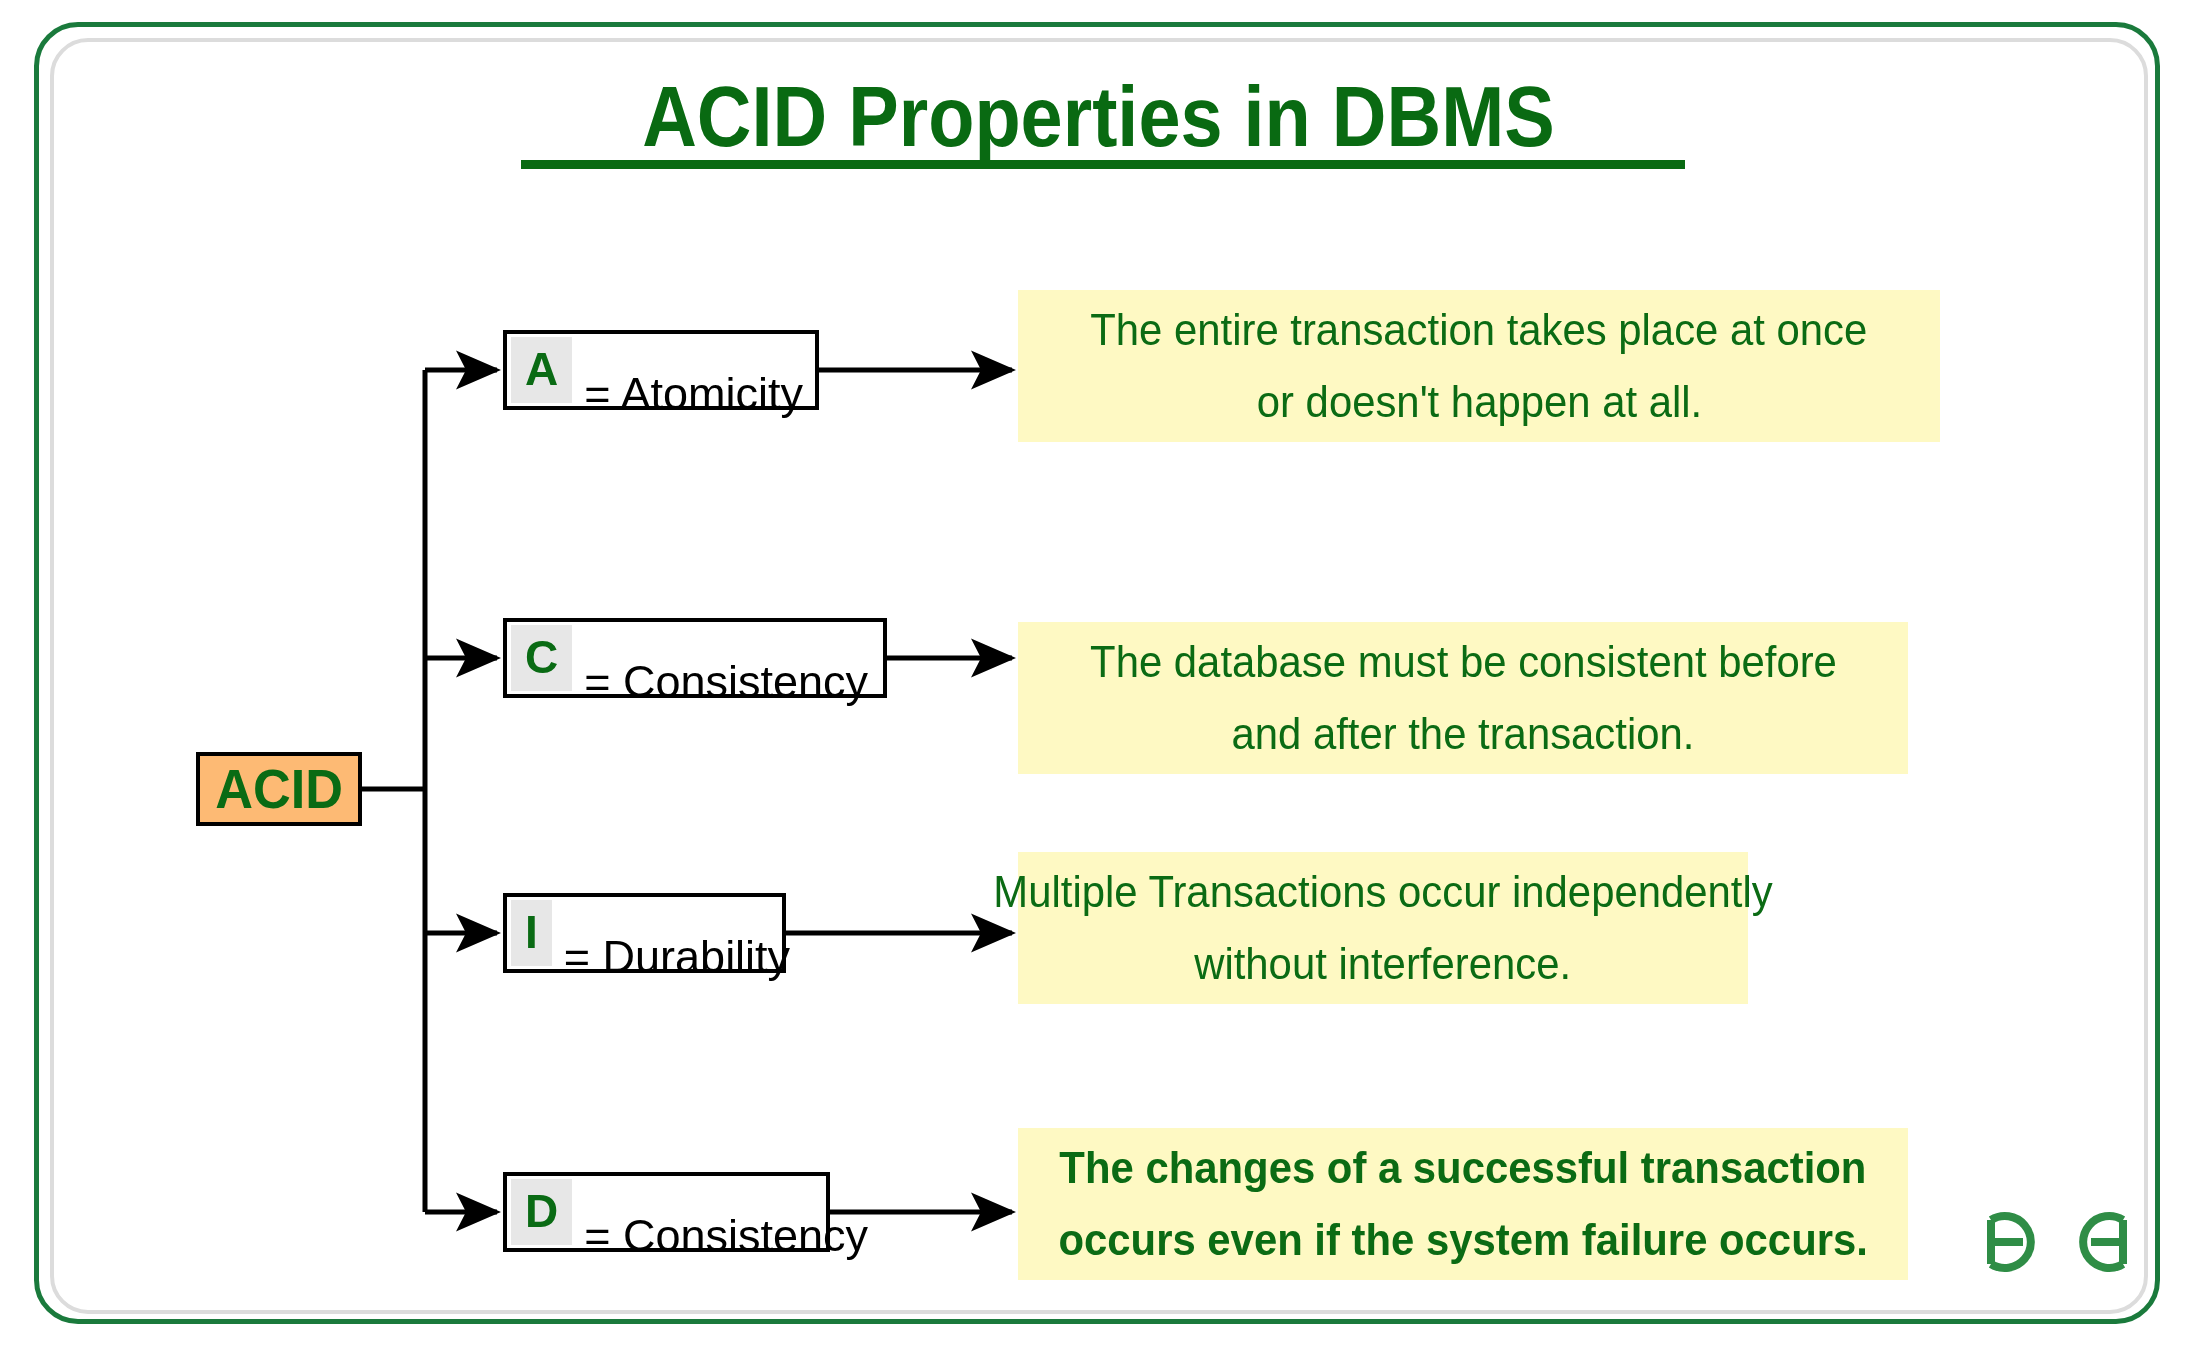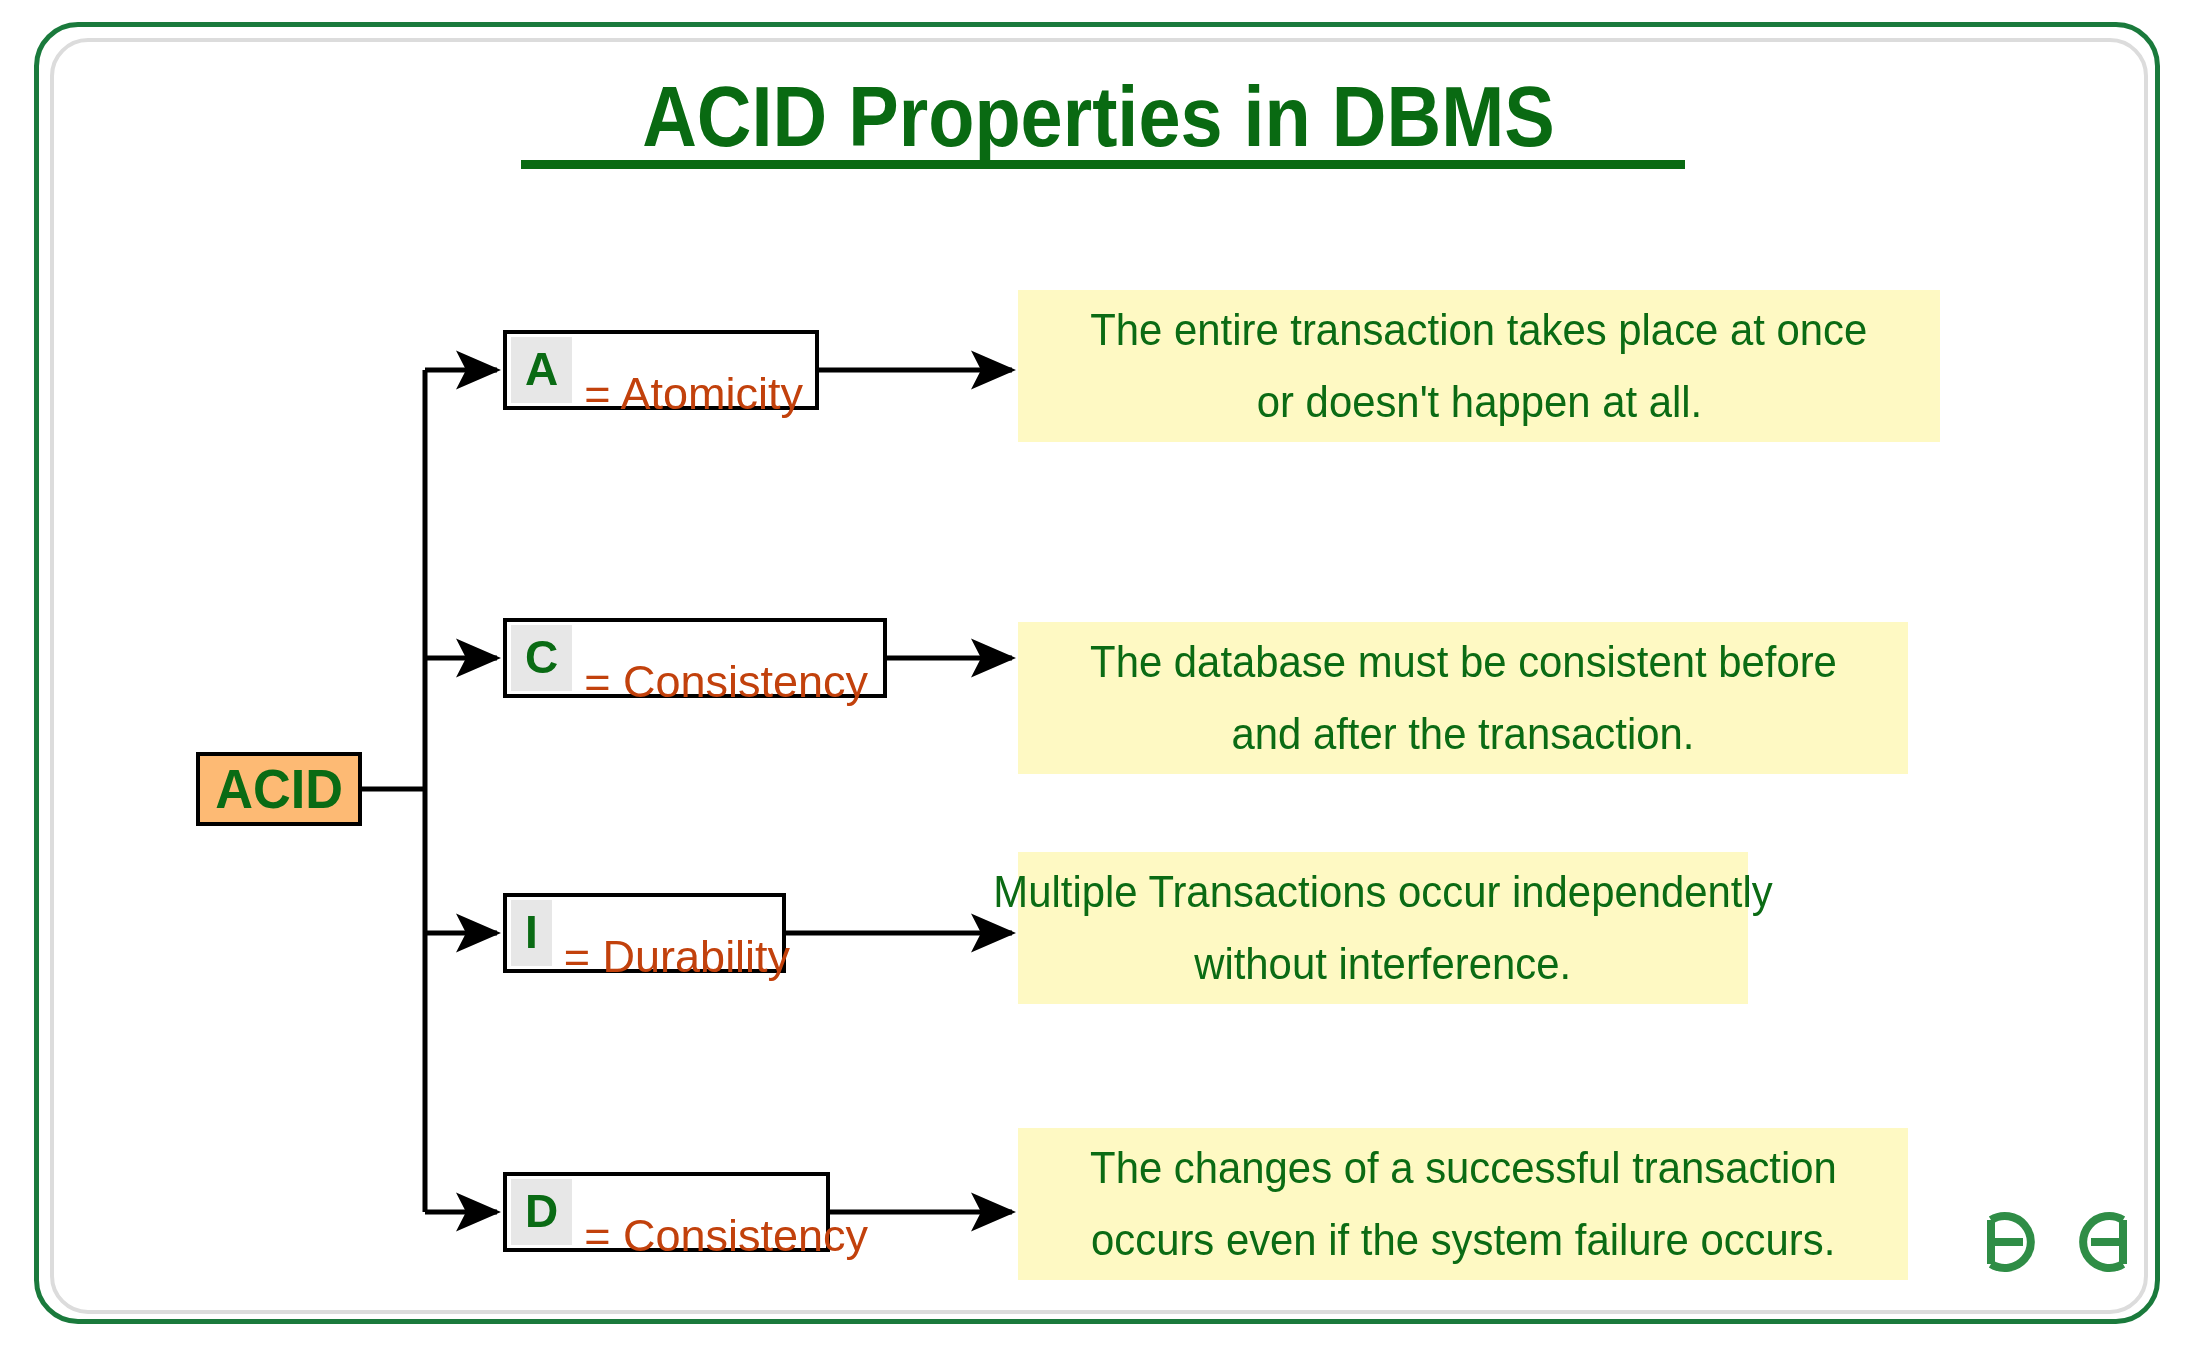--- a/index.html
+++ b/index.html
@@ -28,37 +28,37 @@
       border:4px solid #000;background:#fdba74;box-sizing:border-box;
       display:flex;align-items:center;justify-content:center;}
   #acid-node .lbl{color:#0a6b14;font-weight:bold;font-size:55px;line-height:55px;
       transform:scaleX(.95);}
 
   
   .prop-node{position:absolute;border:4px solid #000;background:#fff;box-sizing:border-box;
       display:flex;align-items:center;height:80px;padding:0 4px;}
   .prop-node .letter{color:#0a6b14;font-weight:bold;font-size:46px;line-height:52px;
       background:#e7e7e7;padding:6px 14px 8px 14px;display:inline-block;}
-  .prop-node .rest{color:#c2410c;font-size:45px;line-height:52px;margin-left:12px;
+  .prop-node .rest{color:#000000;font-size:45px;line-height:52px;margin-left:12px;
       white-space:nowrap;margin-top:47px;}
 
   #node-a{left:503px;top:330px;width:316px;}
   #node-c{left:503px;top:618px;width:384px;}
   #node-i{left:503px;top:893px;width:283px;}
   #node-d{left:503px;top:1172px;width:327px;}
 
   
   .desc{position:absolute;background:#fef9c3;color:#0b6b14;text-align:center;
       display:flex;flex-direction:column;align-items:center;justify-content:center;
       font-size:45px;line-height:72px;box-sizing:border-box;}
   .desc span{display:block;transform:scaleX(.93);white-space:nowrap;}
   #desc-a{left:1018px;top:290px;width:922px;height:152px;}
   #desc-c{left:1018px;top:578px;width:890px;height:152px;margin-top:44px;}
   #desc-i{left:1018px;top:852px;width:730px;height:152px;}
-  #desc-d{left:1018px;top:1128px;width:890px;height:152px;}
+  #desc-d{left:1018px;top:1128px;width:890px;height:152px;font-weight:bold;}
 
   
   #gfg-logo{position:absolute;left:1987px;top:1196px;width:140px;height:92px;}
 </style>
 </head>
 <body>
 
 <div id="outer-frame"></div>
 <div id="inner-frame"></div>
 

